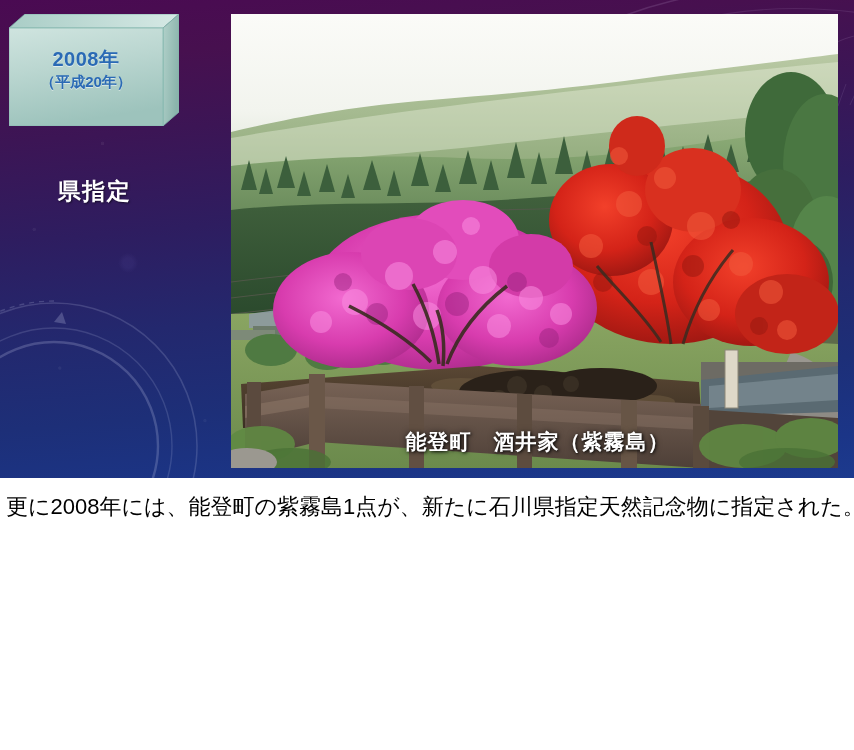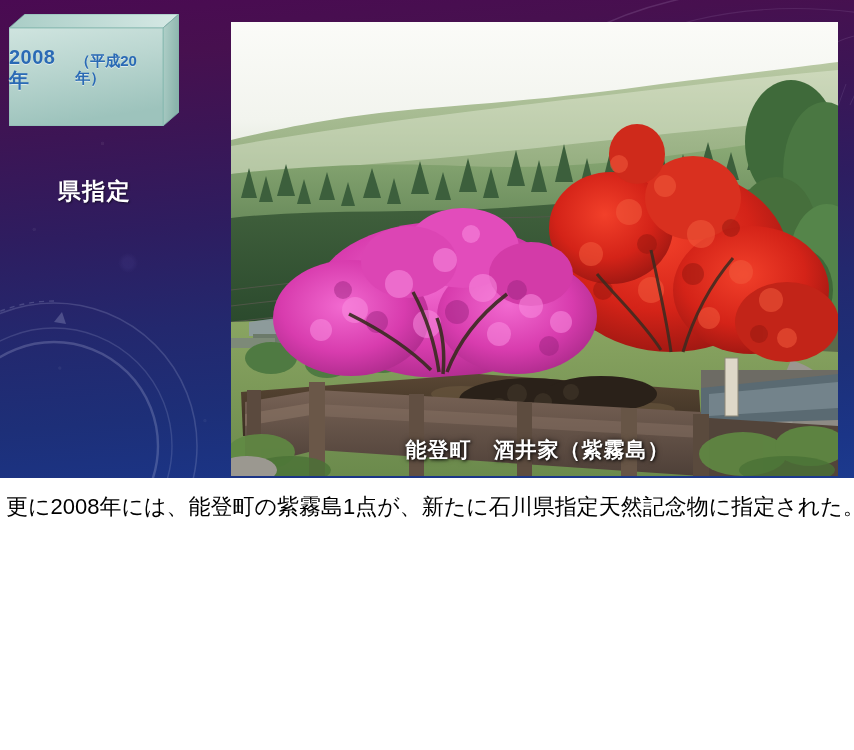--- a/index.html
+++ b/index.html
@@ -86,21 +86,21 @@
     height: 112px;
   }
   .year-box svg { position: absolute; inset: 0; }
   .year-box-text {
     position: absolute;
     left: 0;
     top: 12px;
     width: 154px;
     height: 86px;
     display: flex;
-    flex-direction: row;
+    flex-direction: column;
     align-items: center;
     justify-content: center;
     gap: 2px;
     color: #2a6ab5;
     text-shadow: 0 1px 0 rgba(255,255,255,0.55);
   }
   .year-line1 {
     font-size: 20px;
     font-weight: bold;
     letter-spacing: 0.5px;
@@ -132,21 +132,20 @@
 
   
   .photo {
     position: absolute;
     left: 231px;
     top: 14px;
     width: 607px;
     height: 454px;
     overflow: hidden;
     background: #5d6b4a;
-    margin-top: 8px;
   }
   .photo svg { display: block; width: 607px; height: 454px; }
 
   .photo-caption {
     position: absolute;
     left: 0;
     right: 0;
     bottom: 12px;
     text-align: center;
     color: #ffffff;

